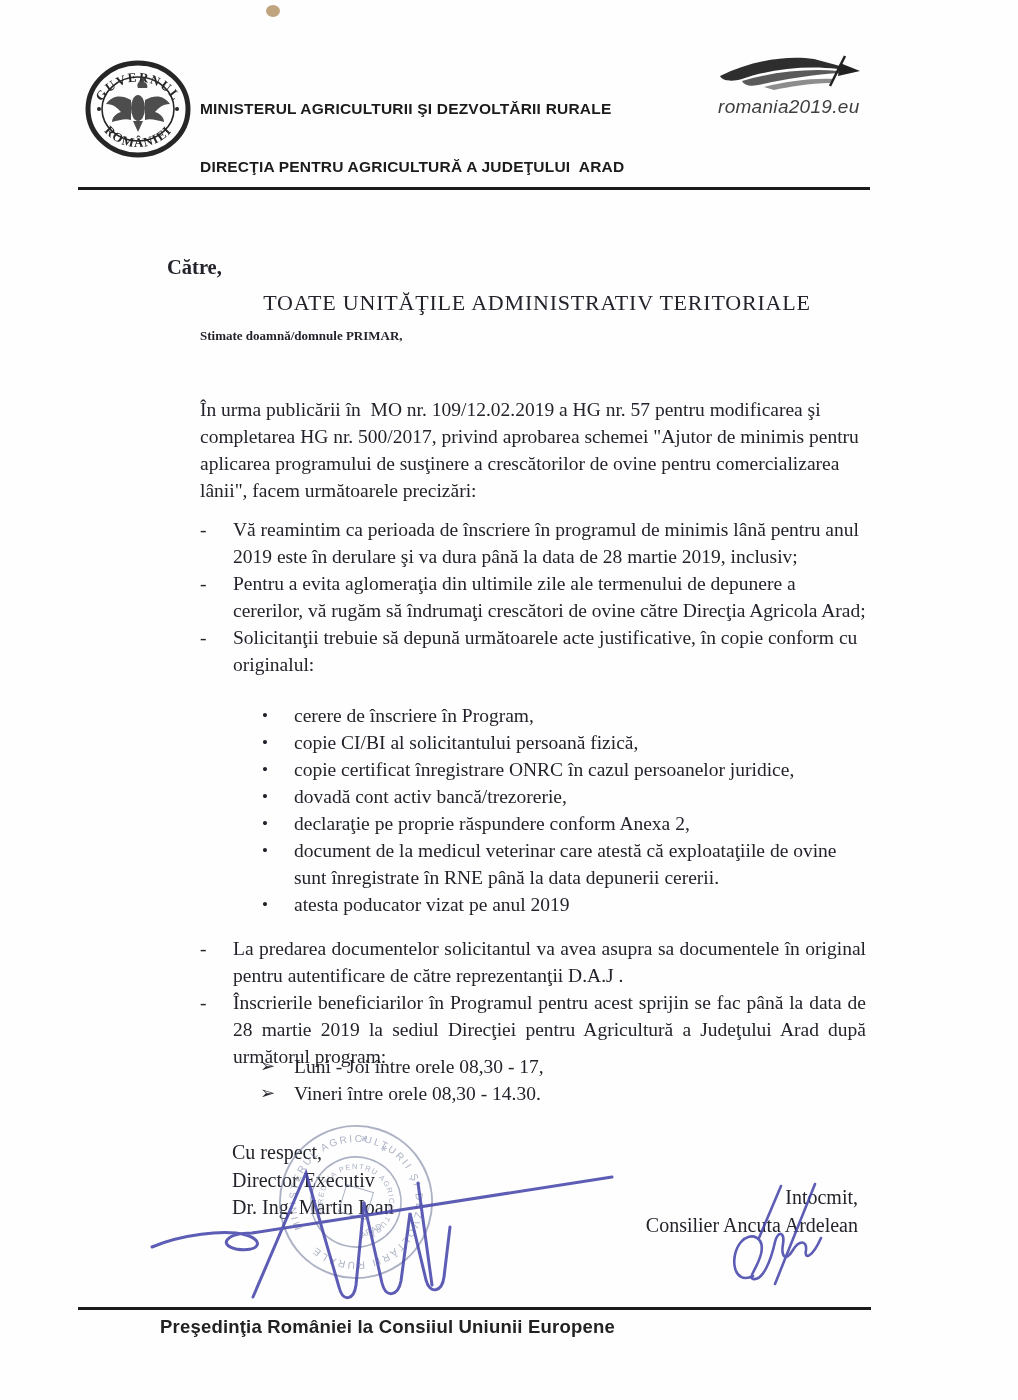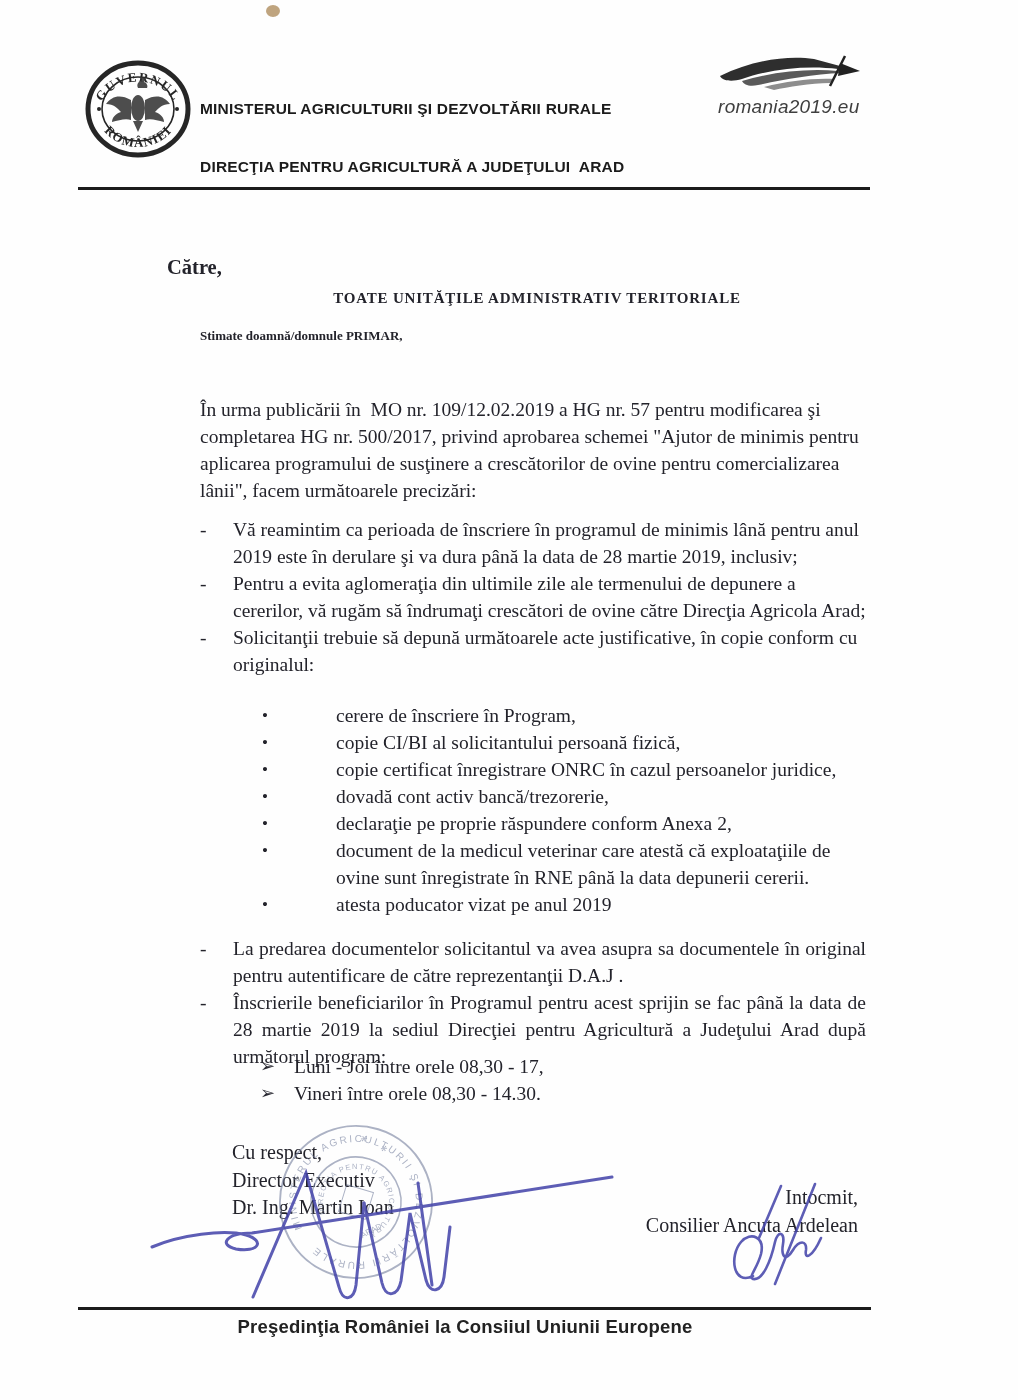--- a/index.html
+++ b/index.html
@@ -19,46 +19,46 @@
   .ministry .m2{margin-top:4px;}
   .brand{position:absolute;left:712px;top:52px;width:160px;
     font-family:"Liberation Sans","DejaVu Sans",sans-serif;font-style:italic;}
   .brand .wordmark{font-size:19px;color:#3f3f3f;margin-top:2px;margin-left:6px;letter-spacing:.3px;}
   .rule{position:absolute;background:#1c1c1c;}
   .rule-top{left:78px;top:187px;width:792px;height:3px;}
   .rule-bottom{left:78px;top:1307px;width:793px;height:3px;}
   
   .salutation{position:absolute;left:167px;top:256px;font-size:20.5px;font-weight:bold;}
   .addressee{position:absolute;left:120px;top:290px;width:834px;text-align:center;
-    font-weight:bold;font-size:15px;letter-spacing:.8px;}
+    font-weight:normal;font-size:22px;letter-spacing:.8px;}
   .greeting{position:absolute;left:200px;top:328px;font-weight:bold;font-size:13px;}
   .intro{position:absolute;left:200px;top:396px;width:668px;
     font-size:19.5px;line-height:27px;white-space:pre-wrap;}
   .block{position:absolute;left:200px;width:666px;font-size:19.5px;line-height:27px;}
   .list1{top:516px;}
   .bullets{top:702px;}
   .list2{top:935px;}
   .arrows{top:1053px;}
   .li{display:flex;align-items:flex-start;}
   .li .mk{flex:0 0 33px;}
   .li .tx{flex:1;}
   .bullets .li .mk{margin-left:62px;flex:0 0 32px;font-size:17px;}
-  .bullets .li .tx{max-width:552px;margin-left:42px;}
+  .bullets .li .tx{max-width:552px;}
   .list2 .li .tx{text-align:justify;}
   .arrows .li .mk{margin-left:60px;flex:0 0 34px;font-size:18px;color:#2a2a33;}
   
   .sig-left{position:absolute;left:232px;top:1139px;font-size:20px;line-height:27.5px;}
   .sig-right{position:absolute;left:600px;top:1184px;width:258px;text-align:right;
     font-size:20px;line-height:27.5px;}
   .stamp{position:absolute;left:271px;top:1117px;transform:rotate(-28deg);opacity:.6;}
   .sigpath{position:absolute;pointer-events:none;}
   .sig1{left:140px;top:1115px;}
   .sig2{left:723px;top:1180px;}
   
-  .footer{position:absolute;left:160px;top:1316px;width:610px;text-align:center;
+  .footer{position:absolute;left:160px;top:1316px;width:610px;
     font-family:"Liberation Sans","DejaVu Sans",sans-serif;
     font-weight:600;font-size:18.5px;color:#222;letter-spacing:.2px;}
 </style>
 </head>
 <body>
 
 <div class="page">
 
   <span class="dot"></span>
 

